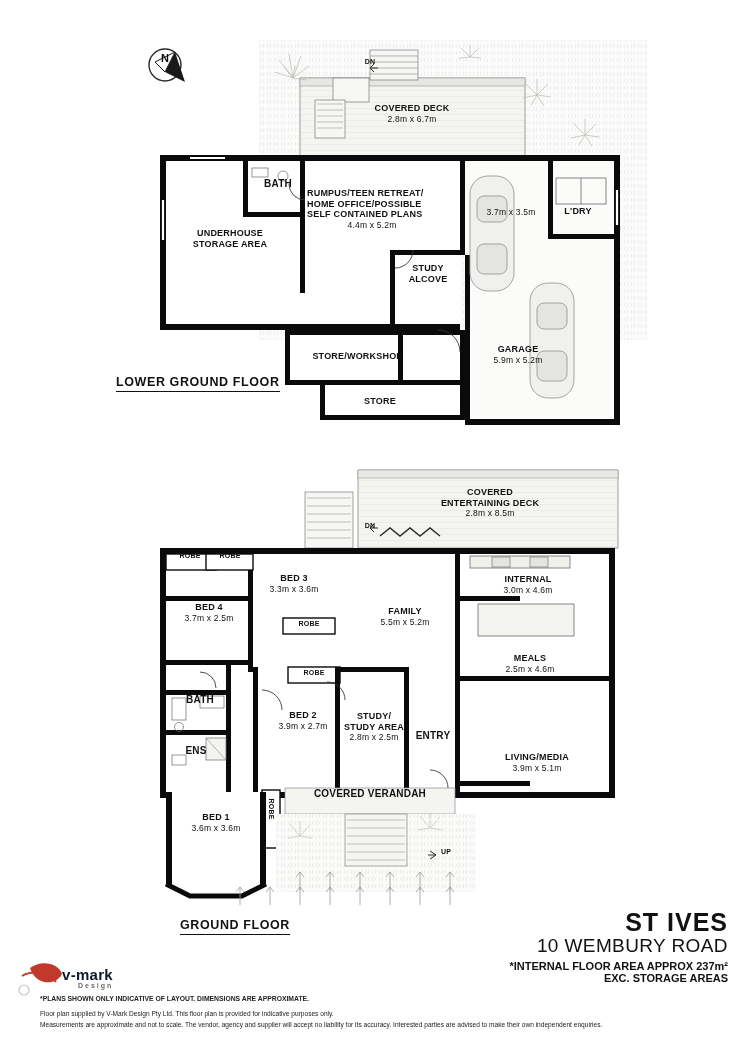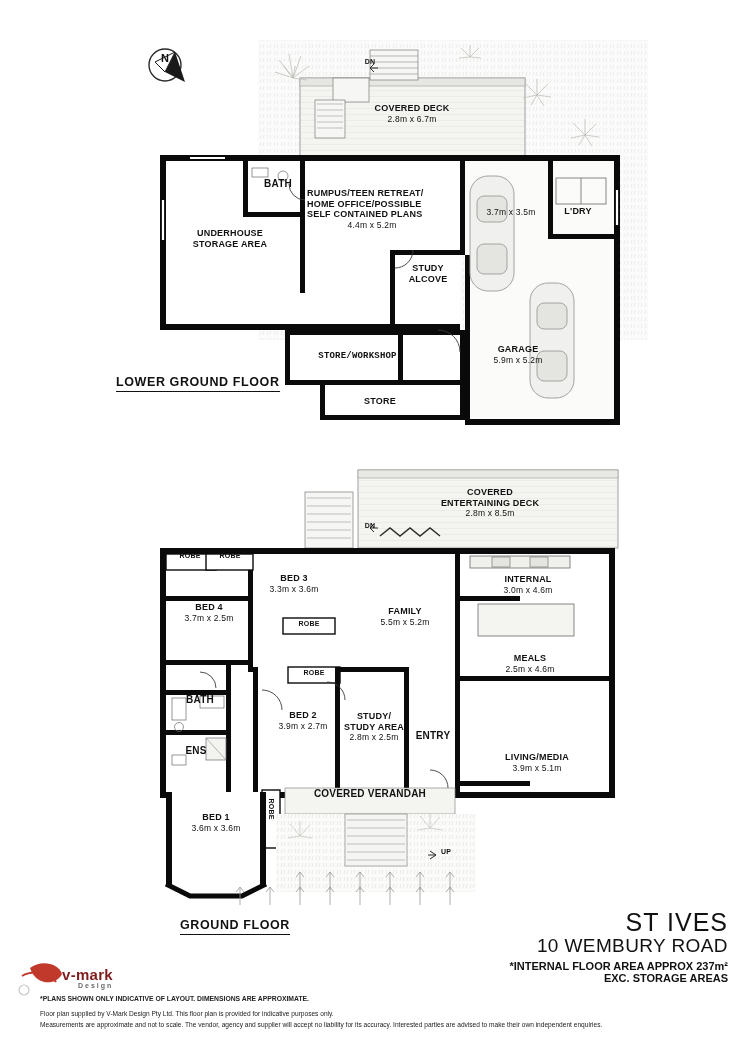--- a/index.html
+++ b/index.html
@@ -5,27 +5,27 @@
   html,body{margin:0;padding:0;background:#ffffff;}
   body{width:750px;height:1061px;position:relative;font-family:"Liberation Sans",sans-serif;color:#111;overflow:hidden;}
   .layer{position:absolute;left:0;top:0;width:750px;height:1061px;}
   .lbl{position:absolute;text-align:center;line-height:1.18;letter-spacing:.2px;}
   .lbl .t{font-size:9px;font-weight:700;}
   .lbl .d{font-size:8.5px;font-weight:400;}
   .lbl.small .t{font-size:10px;font-weight:700;}
   .lbl.tiny .t{font-size:7px;font-weight:700;}
   .floor-title{position:absolute;font-size:12.5px;font-weight:700;letter-spacing:.6px;border-bottom:1.6px solid #111;padding-bottom:2px;}
   .addr{position:absolute;right:22px;text-align:right;}
-  .addr .l1{font-size:25px;font-weight:400;letter-spacing:1px;}
+  .addr .l1{font-size:25px;font-weight:700;letter-spacing:1px;}
   .addr .l2{font-size:19px;font-weight:400;letter-spacing:.4px;margin-top:-2px;}
   .addr .l3{font-size:11px;font-weight:700;margin-top:3px;}
   .addr .l4{font-size:11px;font-weight:700;}
   .disc{position:absolute;left:40px;font-size:6.6px;color:#222;line-height:1.5;}
   .disc .b{font-weight:700;font-size:6.8px;}
-  .logo-txt{position:absolute;font-size:15px;font-weight:700;color:#7f1d1d;letter-spacing:.3px;}
+  .logo-txt{position:absolute;font-size:15px;font-weight:700;color:#0f172a;letter-spacing:.3px;}
   .logo-sub{position:absolute;font-size:7px;font-weight:700;color:#6a6a6a;letter-spacing:2px;}
   svg{position:absolute;left:0;top:0;overflow:visible;}
 </style>
 </head>
 <body>
 
 <svg class="layer" width="750" height="1061" viewBox="0 0 750 1061">
   <defs>
     <pattern id="deckLines" width="6" height="6" patternUnits="userSpaceOnUse">
       <rect width="6" height="6" fill="#f4f4f1"></rect>
@@ -286,21 +286,21 @@
 
   <div class="lbl" style="left:466px;top:207px;width:90px;">
     <div class="d">3.7m x 3.5m</div>
   </div>
 
   <div class="lbl" style="left:478px;top:344px;width:80px;">
     <div class="t">GARAGE</div>
     <div class="d">5.9m x 5.2m</div>
   </div>
 
-  <div class="lbl" style="left:300px;top:351px;width:115px;font-family:Liberation Mono, monospace;">
+  <div class="lbl" style="left:300px;top:351px;width:115px;">
     <div class="t">STORE/WORKSHOP</div>
   </div>
 
   <div class="lbl" style="left:345px;top:396px;width:70px;">
     <div class="t">STORE</div>
   </div>
 
   <div class="floor-title" style="left:116px;top:375px;">LOWER GROUND FLOOR</div>
 
   <div class="lbl" style="left:410px;top:487px;width:160px;">

